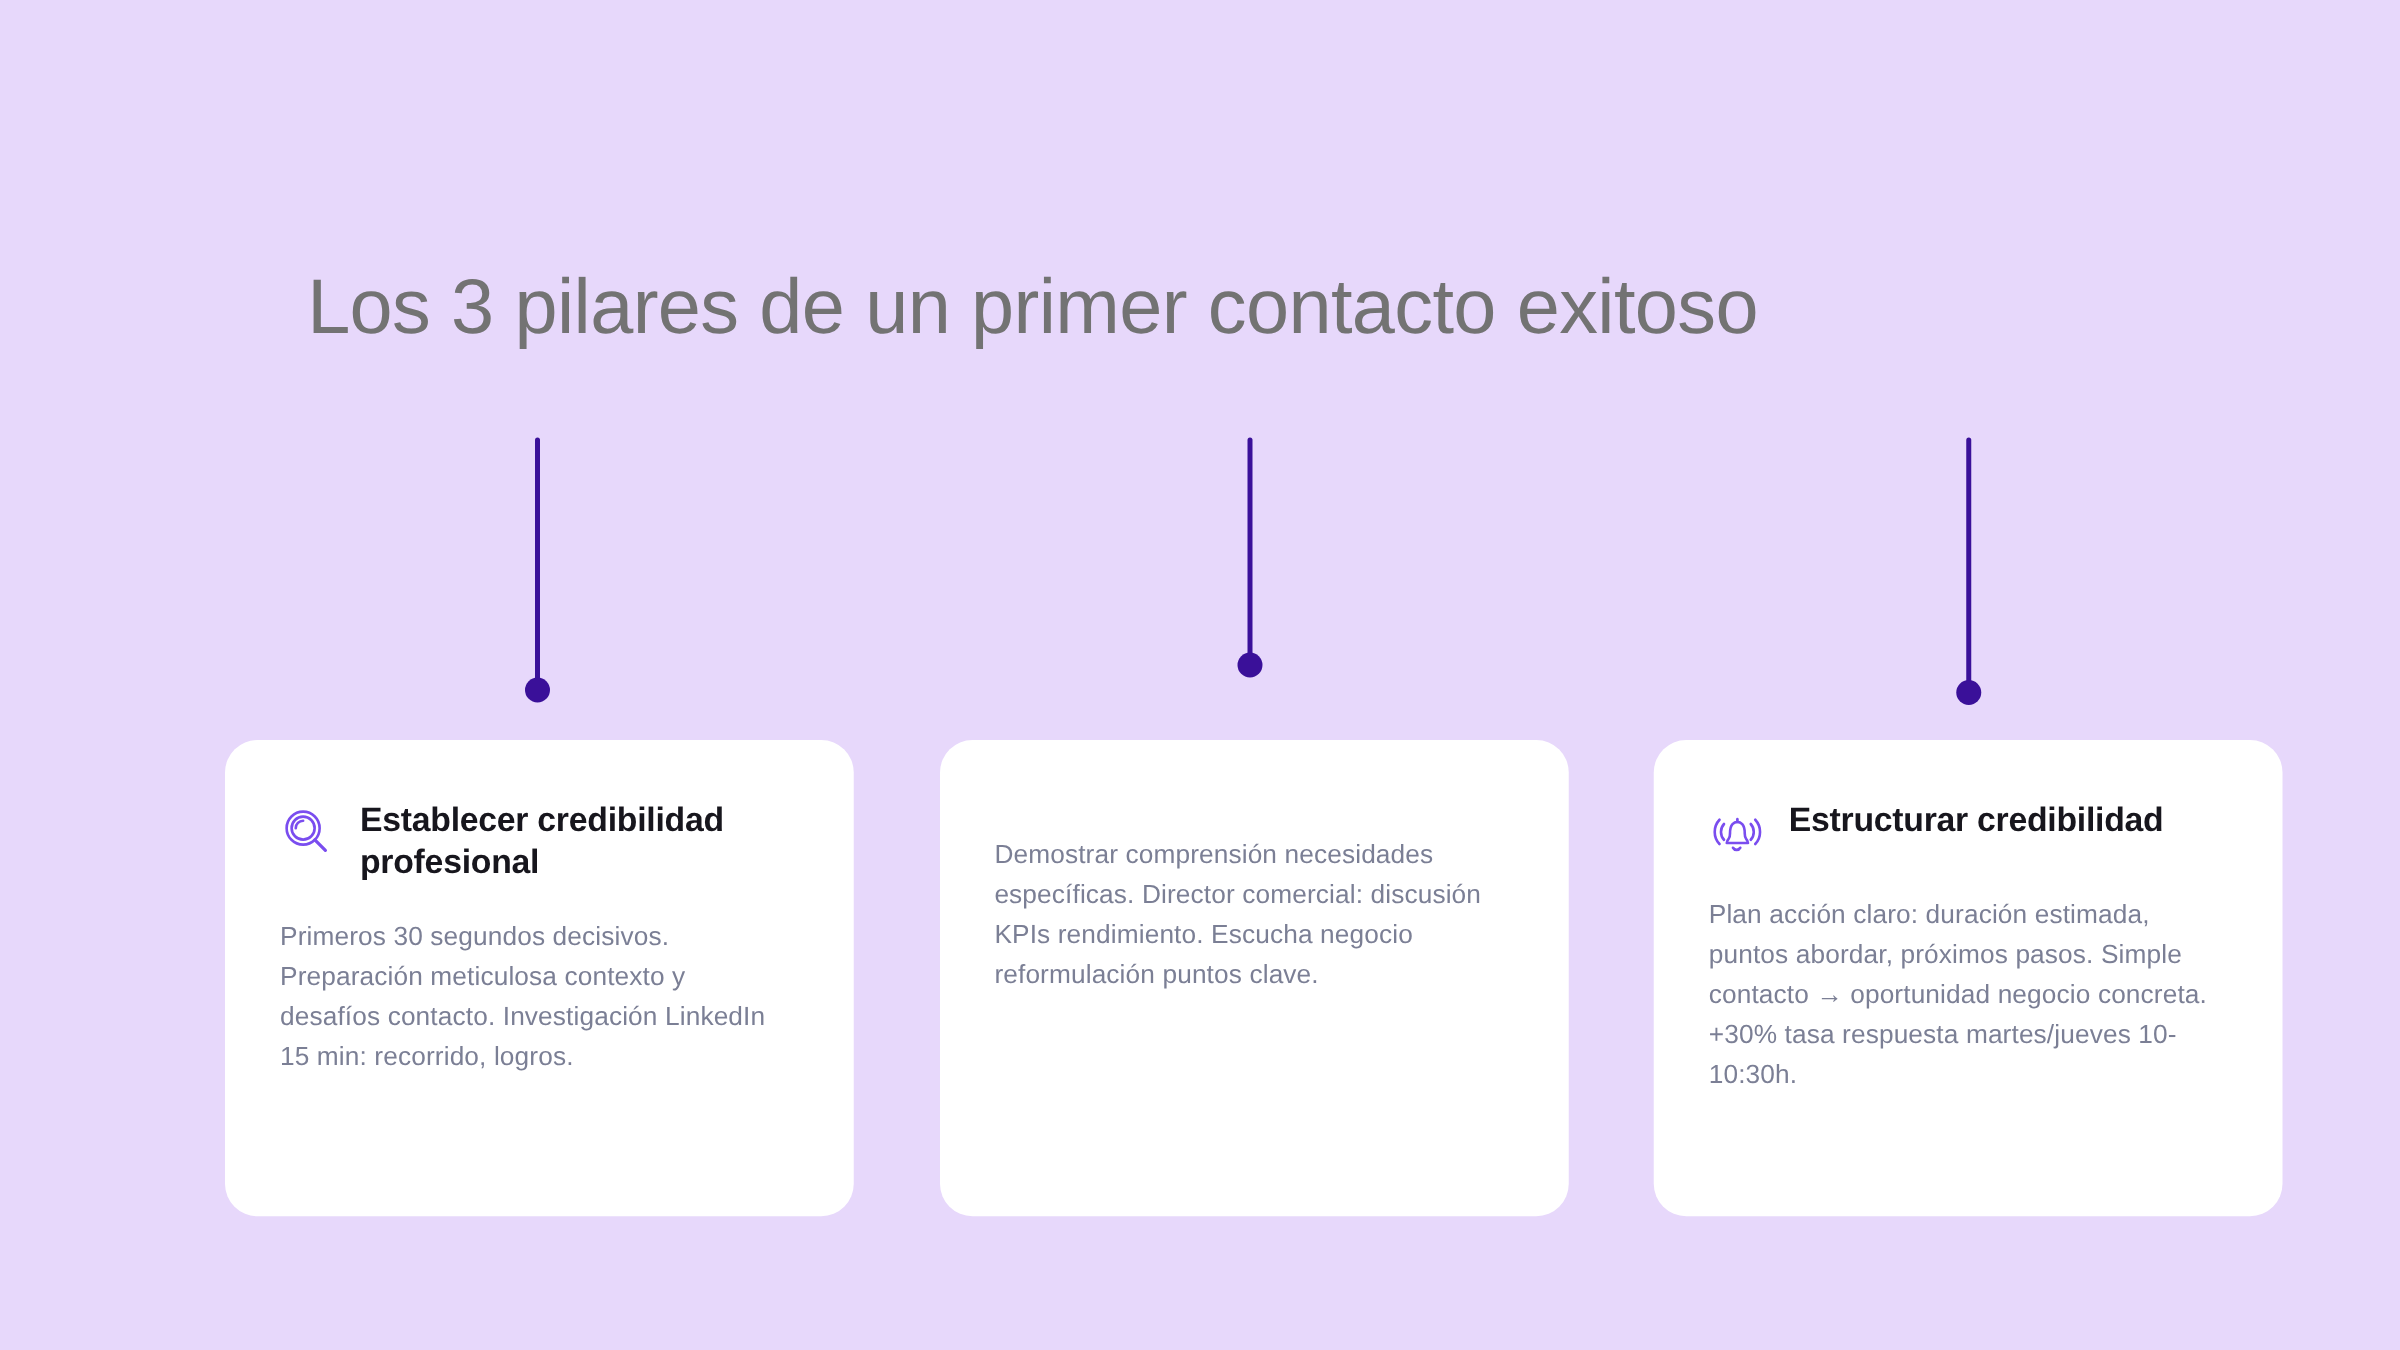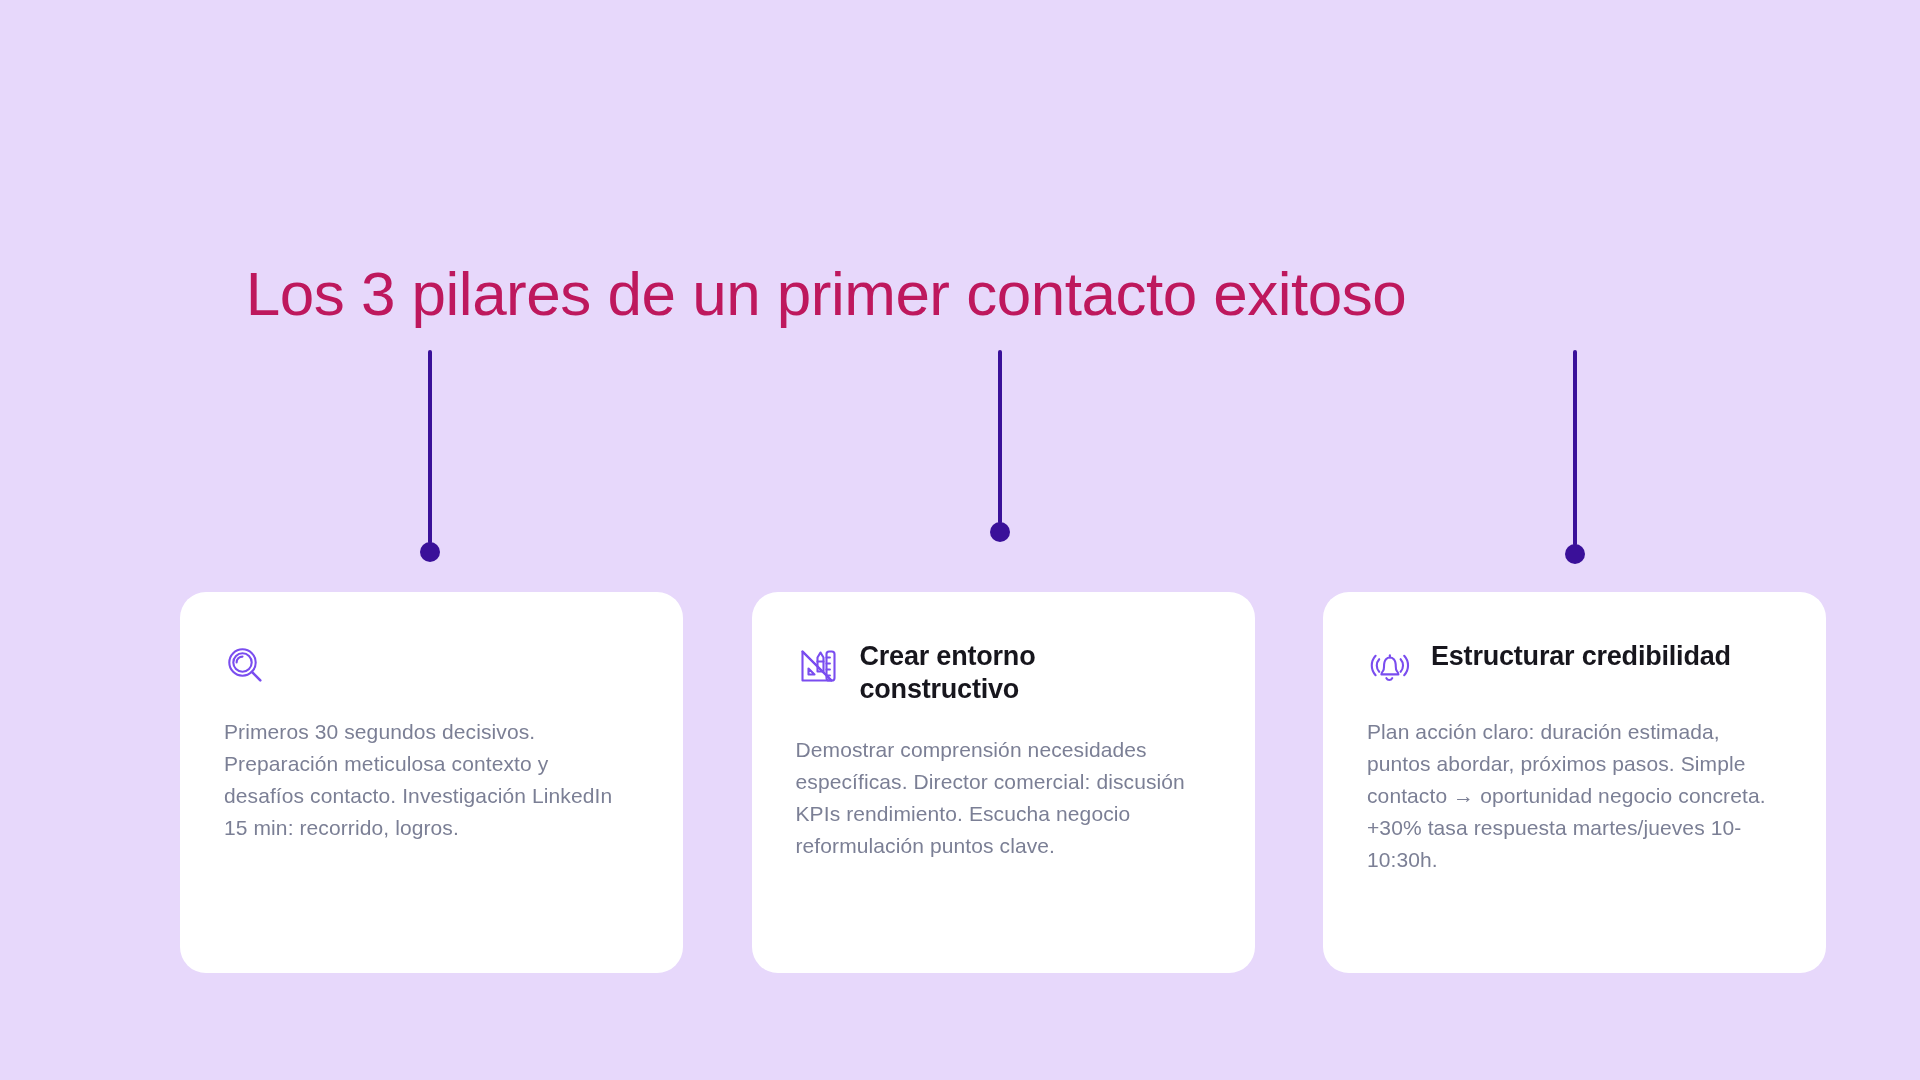--- a/index.html
+++ b/index.html
@@ -25,24 +25,23 @@
   
   .title {
     position: absolute;
     left: 0;
     top: 212px;
     width: 1652px;
     text-align: center;
     font-size: 62px;
     line-height: 1.1;
     font-weight: 400;
-    color: #be185d;
+    color: #737373;
     letter-spacing: -0.5px;
     white-space: nowrap;
-    margin-top: 48px;
   }
 
   
   .connector {
     position: absolute;
     width: 20px;
     display: flex;
     flex-direction: column;
     align-items: center;
   }
@@ -144,39 +143,26 @@
     <div class="card">
       <div class="card-head">
         <span class="card-icon">
           <svg viewBox="0 0 44 44" fill="none" stroke="currentColor" stroke-width="2.1" stroke-linecap="round" stroke-linejoin="round">
             <circle cx="18.5" cy="18.5" r="13.2"></circle>
             <circle cx="18.5" cy="18.5" r="9.2"></circle>
             <path d="M12.6 18.5a5.9 5.9 0 0 1 5.9-5.9"></path>
             <path d="M27.9 27.9l8.4 8.4" stroke-width="2.6"></path>
           </svg>
         </span>
+        <div class="card-title">Establecer credibilidad profesional</div>
       </div>
       <div class="card-body">Primeros 30 segundos decisivos. Preparación meticulosa contexto y desafíos contacto. Investigación LinkedIn 15 min: recorrido, logros.</div>
     </div>
 
     <div class="card">
-      <div class="card-head">
-        <span class="card-icon">
-          <svg viewBox="0 0 44 44" fill="none" stroke="currentColor" stroke-width="2.1" stroke-linecap="round" stroke-linejoin="round">
-            <path d="M6.5 7.5v29h29z"></path>
-            <path d="M6.5 7.5l29 29"></path>
-            <path d="M12.5 24.5v6h6z"></path>
-            <path d="M21.5 13.5l3-5 3 5v14h-6z"></path>
-            <path d="M21.5 17.5h6"></path>
-            <rect x="30.5" y="7.5" width="8" height="29" rx="2.6"></rect>
-            <path d="M30.5 13.5h3.4M30.5 19.5h3.4M30.5 25.5h3.4M30.5 31.5h3.4"></path>
-          </svg>
-        </span>
-        <div class="card-title">Crear entorno constructivo</div>
-      </div>
       <div class="card-body">Demostrar comprensión necesidades específicas. Director comercial: discusión KPIs rendimiento. Escucha negocio reformulación puntos clave.</div>
     </div>
 
     <div class="card">
       <div class="card-head">
         <span class="card-icon">
           <svg viewBox="0 0 44 44" fill="none" stroke="currentColor" stroke-width="2.1" stroke-linecap="round" stroke-linejoin="round">
             <path d="M14.4 30.4c0-1.6.7-2.4 1.5-3.3.9-1 1.1-2.2 1.1-4.4 0-3.4.6-5.9 2-7.4 1.1-1.2 2.4-1.8 3.9-1.8s2.8.6 3.9 1.8c1.4 1.5 2 4 2 7.4 0 2.2.2 3.4 1.1 4.4.8.9 1.5 1.7 1.5 3.3z"></path>
             <path d="M19.4 34.2a3.3 3.3 0 0 0 5.8 0"></path>
             <path d="M22.9 13.5v-2.2"></path>

